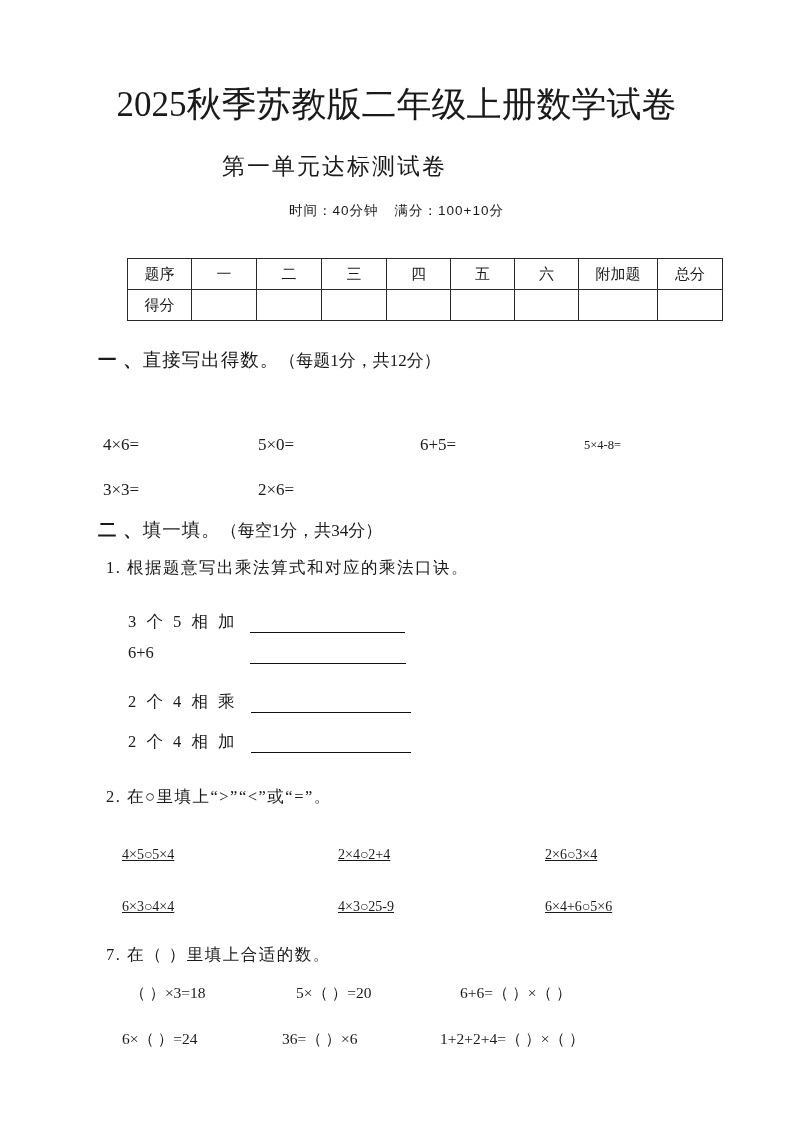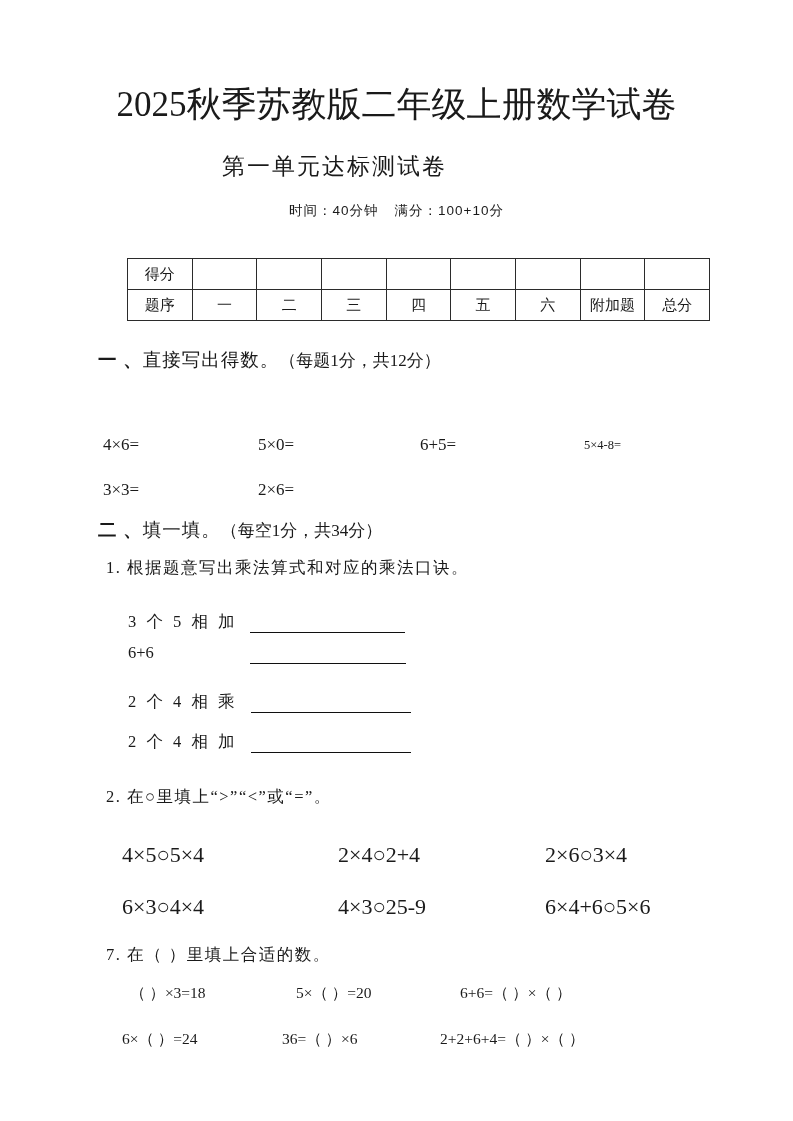--- a/index.html
+++ b/index.html
@@ -142,24 +142,25 @@
   .blankrow .rule {
     position: absolute;
     bottom: 3px;
     height: 0;
     border-bottom: 1.6px solid #101010;
   }
 
   
   .cmp-cell {
     position: absolute;
-    font-size: 22px;
+    font-size: 14px;
     line-height: 28px;
     white-space: nowrap;
     font-family: "Liberation Serif", "DejaVu Serif", serif;
+    text-decoration: underline;
   }
   .cmp-c1 { left: 122px; }
   .cmp-c2 { left: 338px; text-align: center; }
   .cmp-c3 { left: 545px; }
 
   
   .fill-cell {
     position: absolute;
     font-size: 15.5px;
     line-height: 26px;
@@ -180,41 +181,41 @@
 
   <div class="main-title">2025秋季苏教版二年级上册数学试卷</div>
   <div class="sub-title">第一单元达标测试卷</div>
   <div class="meta-line">
     <span>时间：40分钟</span><span class="gap"></span><span>满分：100+10分</span>
   </div>
 
   <table class="score-table">
     <tbody>
         <tr>
-      <td>得分</td>
-      <td></td>
-      <td></td>
-      <td></td>
-      <td></td>
-      <td></td>
-      <td></td>
-      <td></td>
-      <td></td>
-    </tr>
-    <tr>
       <td class="col-label">题序</td>
       <td class="col-n">一</td>
       <td class="col-n">二</td>
       <td class="col-n">三</td>
       <td class="col-n2">四</td>
       <td class="col-n2">五</td>
       <td class="col-n2">六</td>
       <td class="col-extra">附加题</td>
       <td class="col-total">总分</td>
     </tr>
+    <tr>
+      <td>得分</td>
+      <td></td>
+      <td></td>
+      <td></td>
+      <td></td>
+      <td></td>
+      <td></td>
+      <td></td>
+      <td></td>
+    </tr>
   </tbody>
     </table>
 
   <div class="sec-head" id="sec1-head">
     <span class="num">一 、</span><span class="ttl">直接写出得数。</span><span class="pts">（每题1分，共12分）</span>
   </div>
 
   <div class="calc-row" style="top:432px">
     <span class="calc-cell c1">4×6=</span>
     <span class="calc-cell c2">5×0=</span>
@@ -265,16 +266,16 @@
   <div class="subq" style="top:943px">7. 在（      ）里填上合适的数。</div>
 
   <div class="calc-row" style="top:980px; height:26px;">
     <span class="fill-cell f-r1c1">（      ）×3=18</span>
     <span class="fill-cell f-r1c2">5×（      ）=20</span>
     <span class="fill-cell f-r1c3">6+6=（      ）×（      ）</span>
   </div>
   <div class="calc-row" style="top:1026px; height:26px;">
     <span class="fill-cell f-r2c1">6×（      ）=24</span>
     <span class="fill-cell f-r2c2">36=（      ）×6</span>
-    <span class="fill-cell f-r2c3">2+2+6+4=（      ）×（      ）</span>
+    <span class="fill-cell f-r2c3">1+2+2+4=（      ）×（      ）</span>
   </div>
 
 </div>
 
 </body></html>

